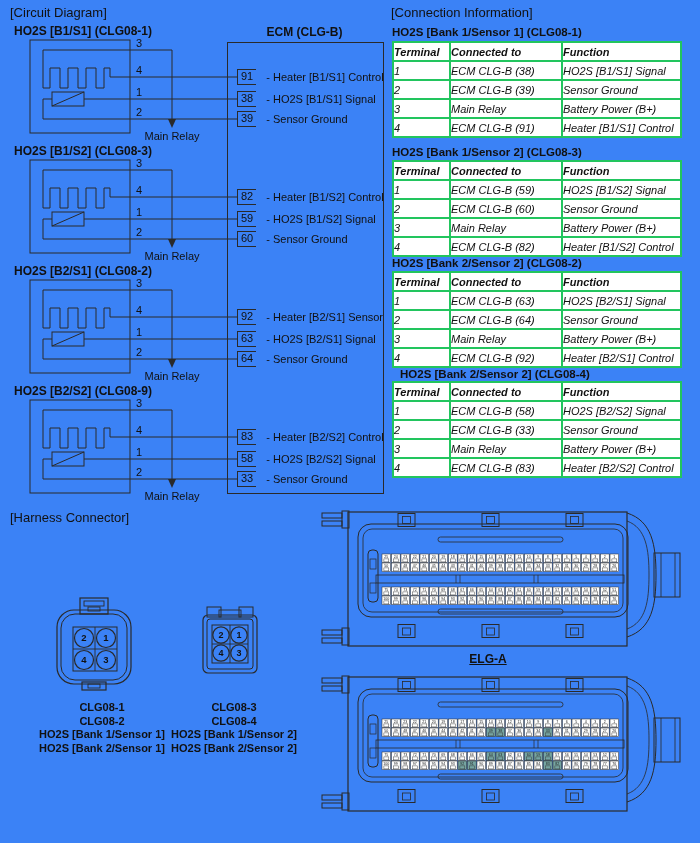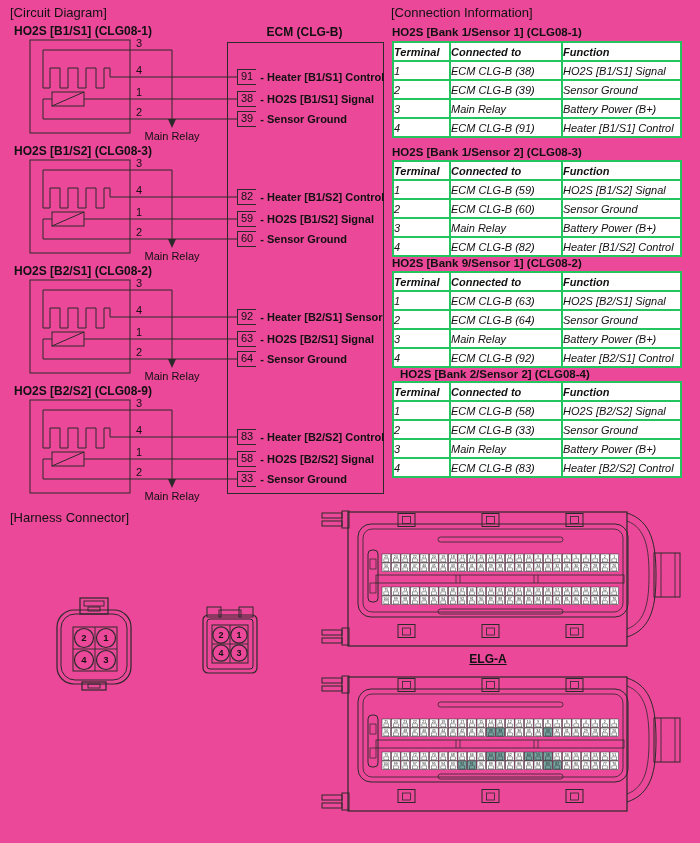--- a/index.html
+++ b/index.html
@@ -1,26 +1,26 @@
 <!DOCTYPE html>
 <html><head>
 <meta charset="utf-8">
 <style>
   html,body{margin:0;padding:0;background:#fff;}
   body{font-family:"Liberation Sans",sans-serif;color:#111;}
-  .page{position:relative;width:700px;height:843px;background:#ec4899;overflow:hidden;}
+  .page{position:relative;width:700px;height:843px;background:#3b82f6;overflow:hidden;}
   .sec-title{position:absolute;font-size:13px;white-space:nowrap;}
   .ecm-box{position:absolute;left:227px;top:42px;width:155px;height:450px;border:1.5px solid #2a2a2a;}
   .ecm-title{position:absolute;left:227px;top:25px;width:155px;text-align:center;font-weight:bold;font-size:12px;white-space:nowrap;}
   .cblock{position:absolute;left:10px;width:380px;height:122px;}
   .cblock-title{position:absolute;left:4px;top:0;font-weight:bold;font-size:12px;white-space:nowrap;}
   .mr-label{position:absolute;left:122px;top:106px;width:80px;text-align:center;font-size:11px;}
   .pin-entry{position:absolute;left:227px;height:17px;display:flex;align-items:center;white-space:nowrap;font-size:11px;}
   .pin-num{border:1px solid #2a2a2a;border-right:none;padding:0 3px 1px 3px;line-height:13px;}
-  .pin-rest{margin-left:4px;font-weight:bold;}
+  .pin-rest{margin-left:10px;}
   .tbl-title{position:absolute;left:392px;font-weight:bold;font-size:11.5px;white-space:nowrap;}
   table.ct{position:absolute;left:392px;border-collapse:collapse;table-layout:fixed;width:288px;background:#fff;}
   .ct th,.ct td{border:2px solid #22c55e;font-size:11px;text-align:left;vertical-align:middle;height:17px;padding:0;overflow:hidden;white-space:nowrap;font-style:italic;}
   .ct th{font-weight:bold;}
   .hlabels{position:absolute;text-align:center;font-weight:bold;font-size:11px;line-height:13.5px;white-space:nowrap;}
   .bigconn{position:absolute;left:308px;width:380px;text-decoration:underline;}
   .bigconn-label{width:360px;text-align:center;font-weight:bold;font-size:12px;margin-top:4px;}
   svg{display:block;}
 </style>
 </head>
@@ -223,21 +223,21 @@
           <td>Main Relay</td>
           <td>Battery Power (B+)</td>
         </tr>
         <tr>
           <td>4</td>
           <td>ECM CLG-B (82)</td>
           <td>Heater [B1/S2] Control</td>
         </tr>
       </tbody>
     </table>
-    <div class="tbl-title" style="top: 257px;">HO2S [Bank 9/Sensor 1] (CLG08-2)</div>
+    <div class="tbl-title" style="top: 257px;">HO2S [Bank 2/Sensor 2] (CLG08-2)</div>
     <table class="ct" style="top: 271px;">
       <colgroup>
         <col style="width: 57px;">
         <col style="width: 112px;">
         <col style="width: 119px;">
       </colgroup>
       <thead>
         <tr>
           <th>Terminal</th>
           <th>Connected to</th>
@@ -340,20 +340,32 @@
           <circle cx="22" cy="33" r="8.2"></circle>
           <text x="22" y="36.24" font-size="9" font-weight="bold" text-anchor="middle" fill="#111" stroke="none" font-family="&quot;Liberation Sans&quot;,sans-serif">2</text>
           <circle cx="40" cy="33" r="8.2"></circle>
           <text x="40" y="36.24" font-size="9" font-weight="bold" text-anchor="middle" fill="#111" stroke="none" font-family="&quot;Liberation Sans&quot;,sans-serif">1</text>
           <circle cx="22" cy="51" r="8.2"></circle>
           <text x="22" y="54.24" font-size="9" font-weight="bold" text-anchor="middle" fill="#111" stroke="none" font-family="&quot;Liberation Sans&quot;,sans-serif">4</text>
           <circle cx="40" cy="51" r="8.2"></circle>
           <text x="40" y="54.24" font-size="9" font-weight="bold" text-anchor="middle" fill="#111" stroke="none" font-family="&quot;Liberation Sans&quot;,sans-serif">3</text>
         </g>
       </svg>
+    </div>
+    <div class="hlabels" style="left: 8px; top: 701px; width: 188px;">
+      <div>CLG08-1</div>
+      <div>CLG08-2</div>
+      <div>HO2S [Bank 1/Sensor 1]</div>
+      <div>HO2S [Bank 2/Sensor 1]</div>
+    </div>
+    <div class="hlabels" style="left: 150px; top: 701px; width: 168px;">
+      <div>CLG08-3</div>
+      <div>CLG08-4</div>
+      <div>HO2S [Bank 1/Sensor 2]</div>
+      <div>HO2S [Bank 2/Sensor 2]</div>
     </div>
     <div class="bigconn" style="top: 503px;">
       <svg width="380" height="145" viewBox="0 0 380 145">
         <g stroke="#2a2a2a" stroke-width="1" fill="none">
           <rect x="40" y="9" width="279" height="134" stroke-width="1.2"></rect>
           <rect x="14" y="10" width="20" height="5"></rect>
           <rect x="14" y="18" width="20" height="5"></rect>
           <rect x="34" y="8" width="7" height="17"></rect>
           <rect x="14" y="127" width="20" height="5"></rect>
           <rect x="14" y="135" width="20" height="5"></rect>

